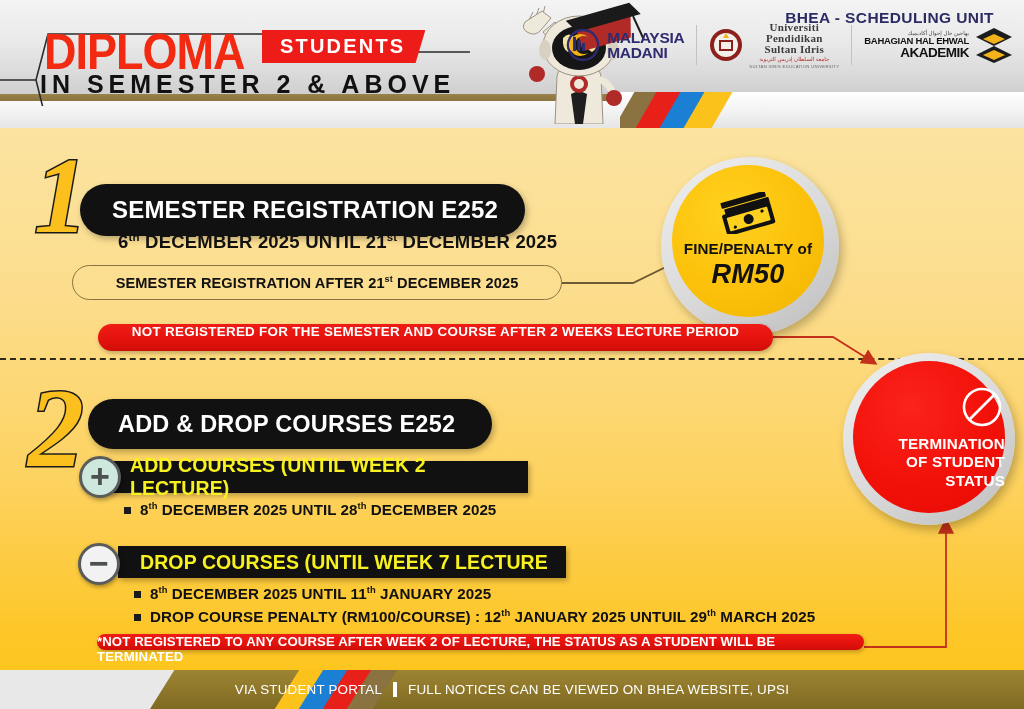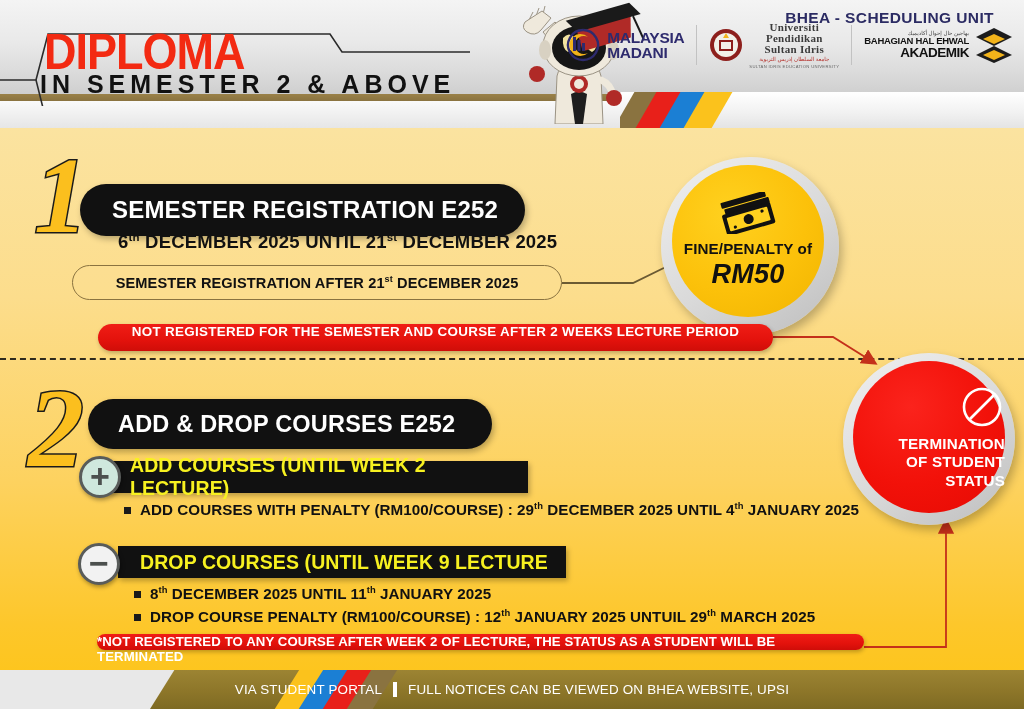--- a/index.html
+++ b/index.html
@@ -278,20 +278,25 @@
   <div class="header"></div>
   <div class="hdr-gold"></div>
   <div class="hdr-white-band"></div>
 
   <svg class="title-frame" viewBox="0 0 480 78">
     <path d="M0,52 L46,52 L58,6 L340,6 L352,24 L480,24" stroke="#2b2b2b" stroke-width="1.6" fill="none"></path>
     <path d="M46,52 L58,100" stroke="#2b2b2b" stroke-width="1.6" fill="none"></path>
   </svg>
 
   <div class="t-diploma">DIPLOMA</div>
+  <div class="t-students-wrap">
+    <div class="t-students-bg">
+      <div class="t-students">STUDENTS</div>
+    </div>
+  </div>
   <div class="t-sub">IN SEMESTER 2 &amp; ABOVE</div>
 
   <svg class="robot" viewBox="0 0 170 126">
 
     <g fill="#efe9dc" stroke="#9b9384" stroke-width="1">
       <path d="M34,22 L38,14 M41,18 L44,10 M48,16 L50,8"></path>
       <path d="M30,24 q-4,6 2,10 q8,5 14,-2 l10,-12 l-9,-7 z" fill="#efe9dc"></path>
       <path d="M48,34 q10,14 22,22 l10,-14 q-12,-8 -20,-18 z" fill="#efe9dc"></path>
     </g>
     <circle cx="42" cy="76" r="8" fill="#b02a27"></circle>
@@ -421,26 +426,26 @@
   <div class="subhead" id="sub-add">
     <span class="shtxt">ADD COURSES (UNTIL WEEK 2  LECTURE)</span>
   </div>
   <div class="circ-icon" id="icon-plus">
     <span class="glyph">+</span>
   </div>
 
   <div class="blist" id="list-add">
     <div class="brow">
       <span class="bsq"></span>
-      <span class="btxt"><span>ADD COURSES WITH PENALTY (RM100/COURSE) : 29</span><sup>th</sup><span> DECEMBER 2025 UNTIL  4</span><sup>th</sup><span> JANUARY 2025</span></span>
+      <span class="btxt"><span>8</span><sup>th</sup><span> DECEMBER 2025 UNTIL 28</span><sup>th</sup><span> DECEMBER 2025</span></span>
     </div>
   </div>
 
   <div class="subhead" id="sub-drop">
-    <span class="shtxt">DROP COURSES (UNTIL WEEK 9 LECTURE</span>
+    <span class="shtxt">DROP COURSES (UNTIL WEEK 7 LECTURE</span>
   </div>
   <div class="circ-icon" id="icon-minus">
     <span class="glyph">−</span>
   </div>
 
   <div class="blist" id="list-drop">
     <div class="brow">
       <span class="bsq"></span>
       <span class="btxt"><span>8</span><sup>th</sup><span> DECEMBER 2025 UNTIL  11</span><sup>th</sup><span> JANUARY 2025</span></span>
     </div>

